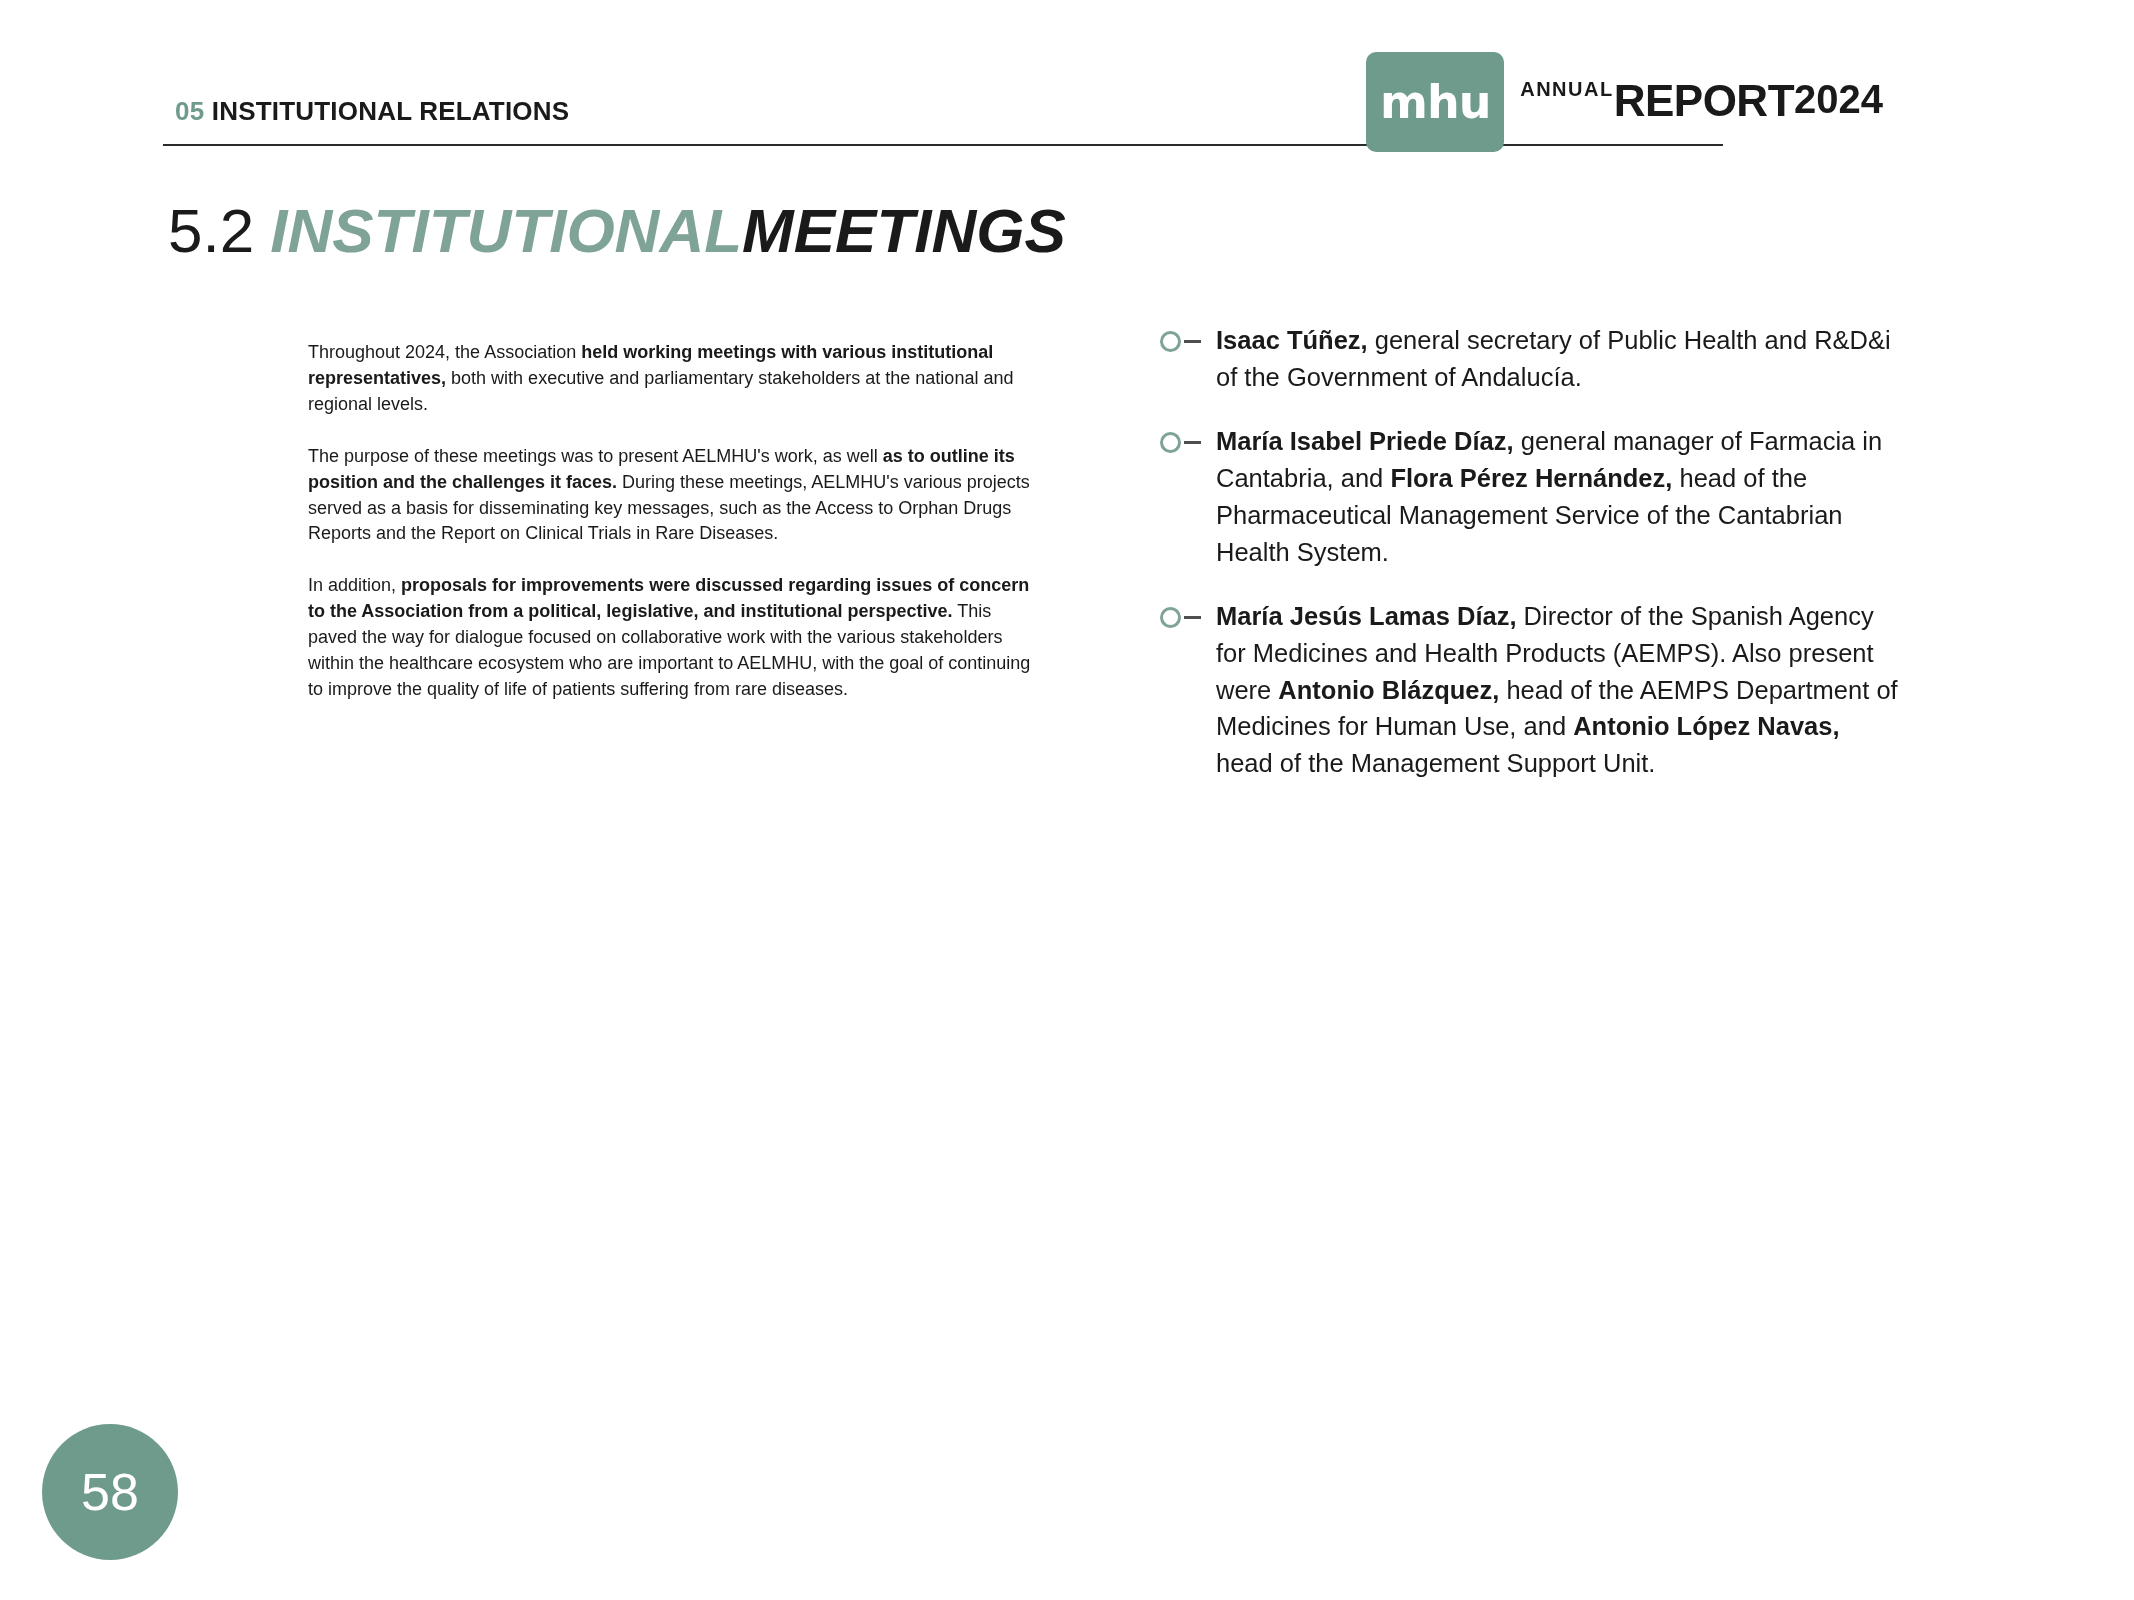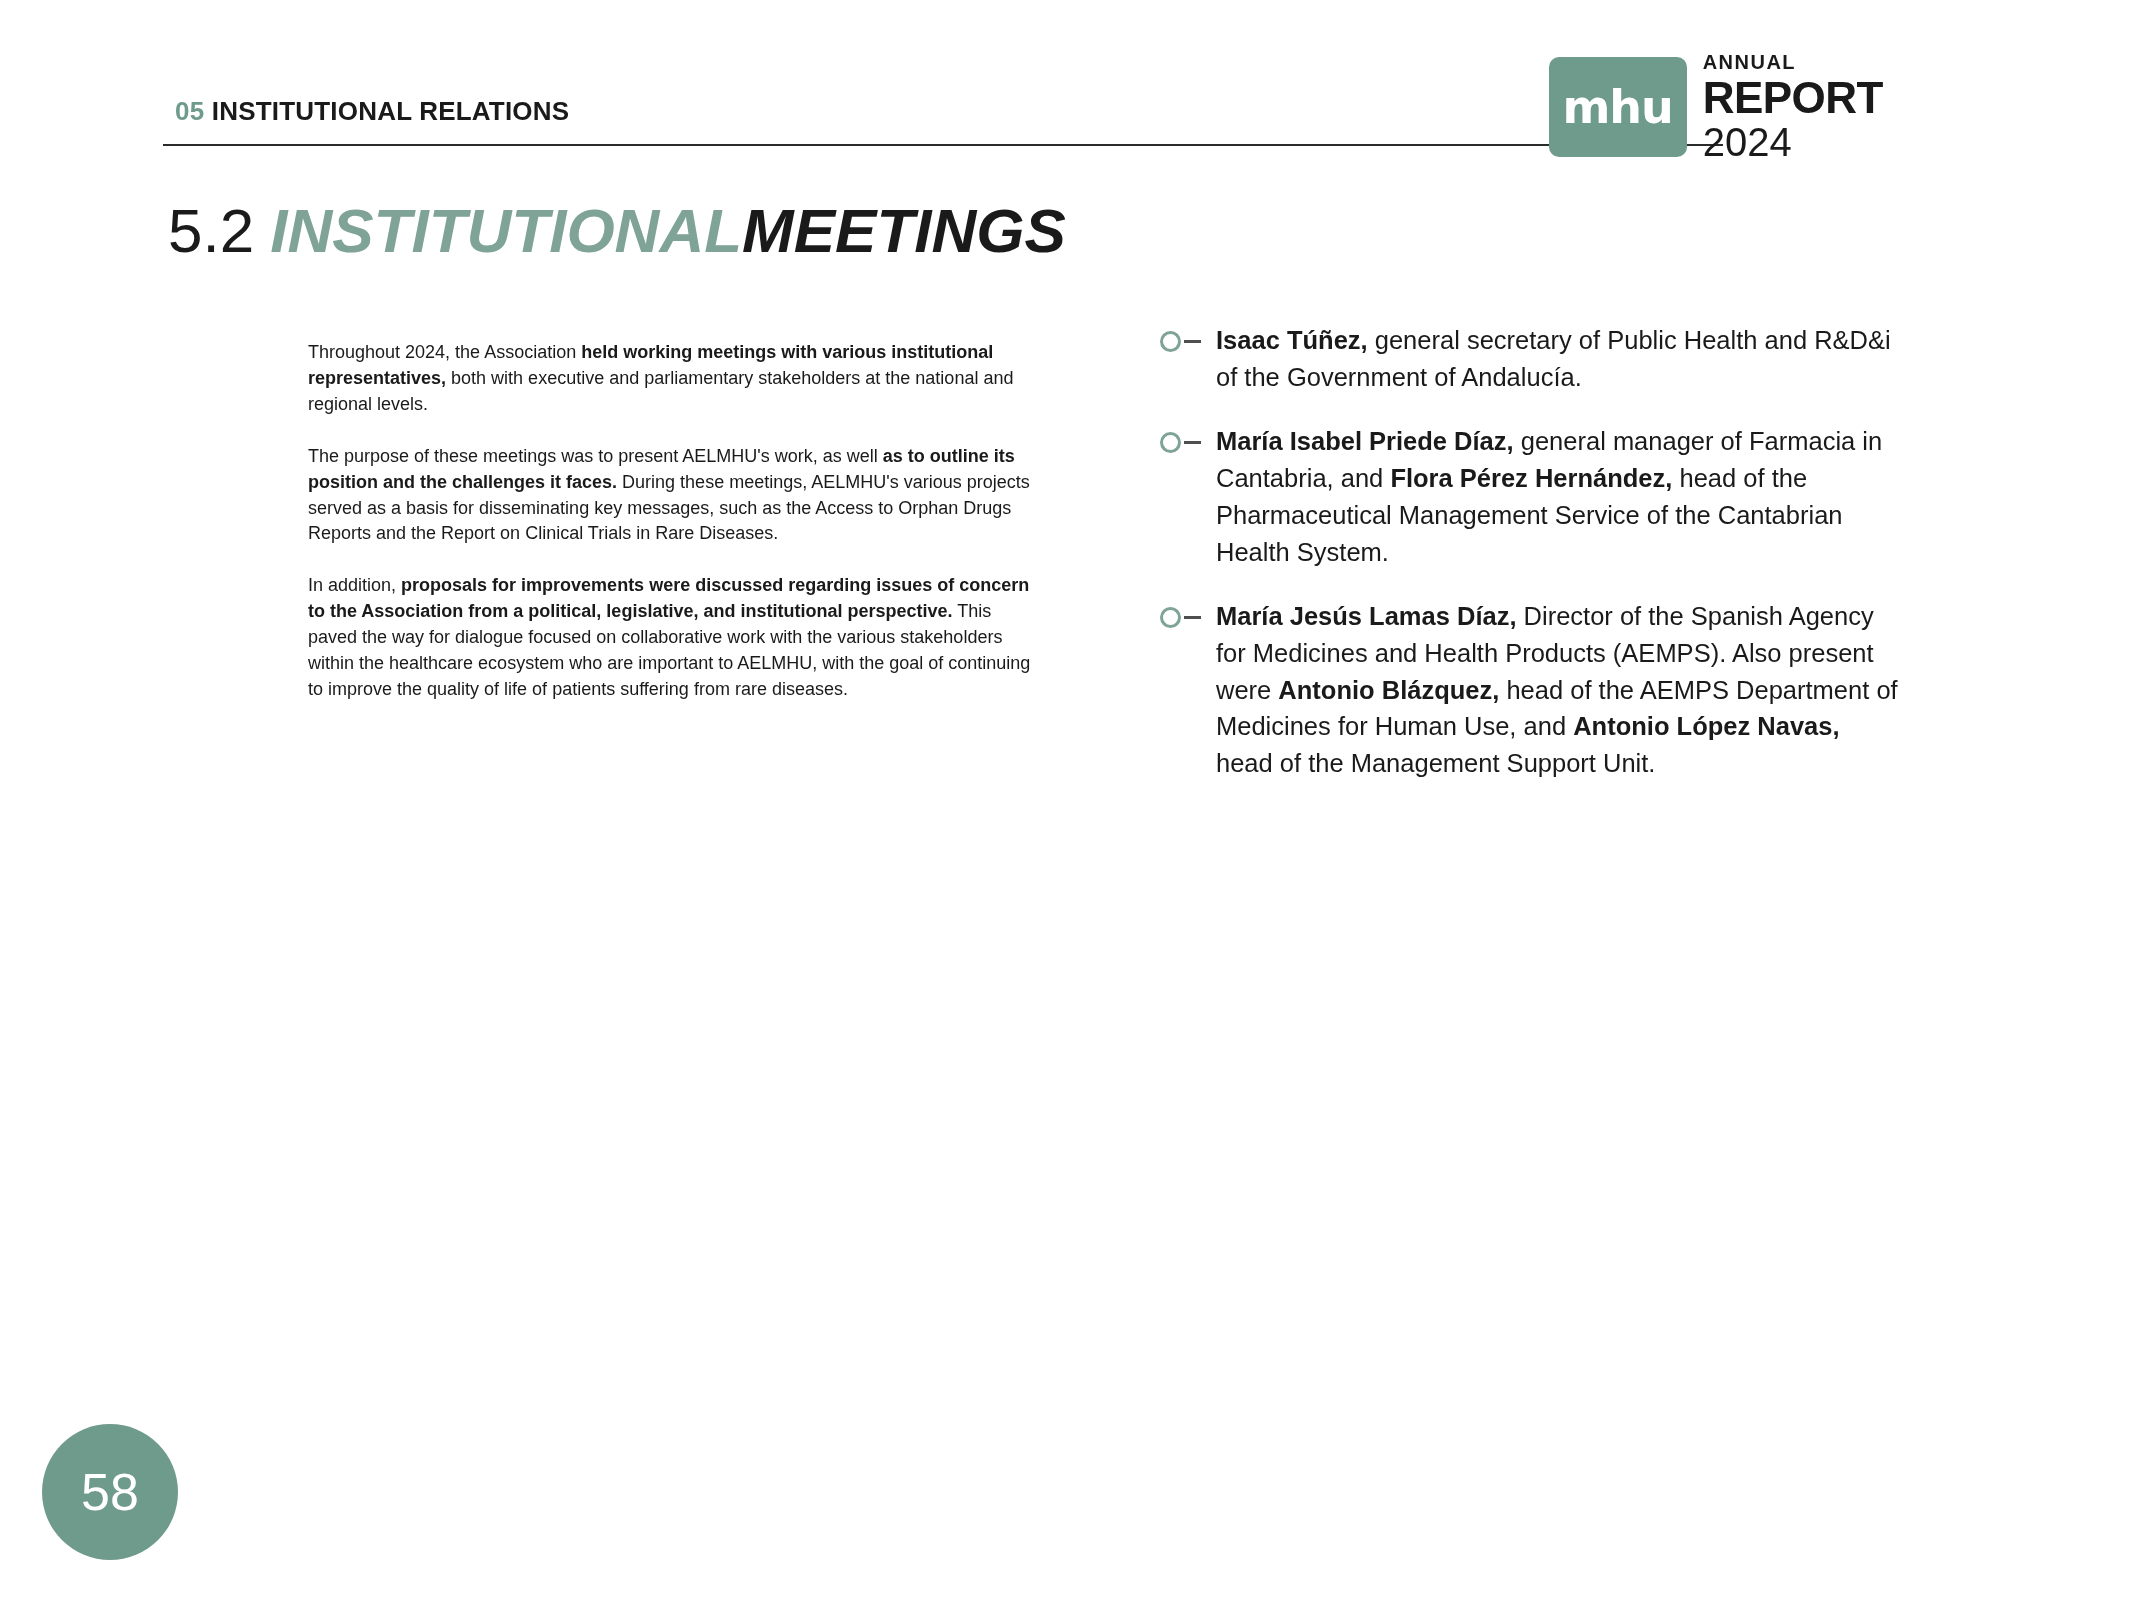--- a/index.html
+++ b/index.html
@@ -69,41 +69,41 @@
   .logo-mark-text {
     color: #ffffff;
     font-size: 46px;
     font-weight: 700;
     letter-spacing: -1px;
     line-height: 1;
     font-family: "DejaVu Sans", sans-serif;
   }
   .logo-text {
     display: flex;
-    flex-direction: column;
+    flex-direction: row;
     justify-content: center;
     line-height: 1;
   }
   .logo-annual {
     font-size: 20px;
     font-weight: 700;
     letter-spacing: 1.5px;
     color: #1a1a1a;
     margin-bottom: 4px;
   }
   .logo-report {
     font-size: 44px;
     font-weight: 700;
     letter-spacing: -0.5px;
     color: #1a1a1a;
     margin-bottom: 2px;
   }
   .logo-year {
     font-size: 40px;
-    font-weight: 400;
+    font-weight: 700;
     letter-spacing: 0px;
     color: #1a1a1a;
   }
 
   
   .section-title {
     position: absolute;
     left: 168px;
     top: 198px;
     font-size: 62px;

